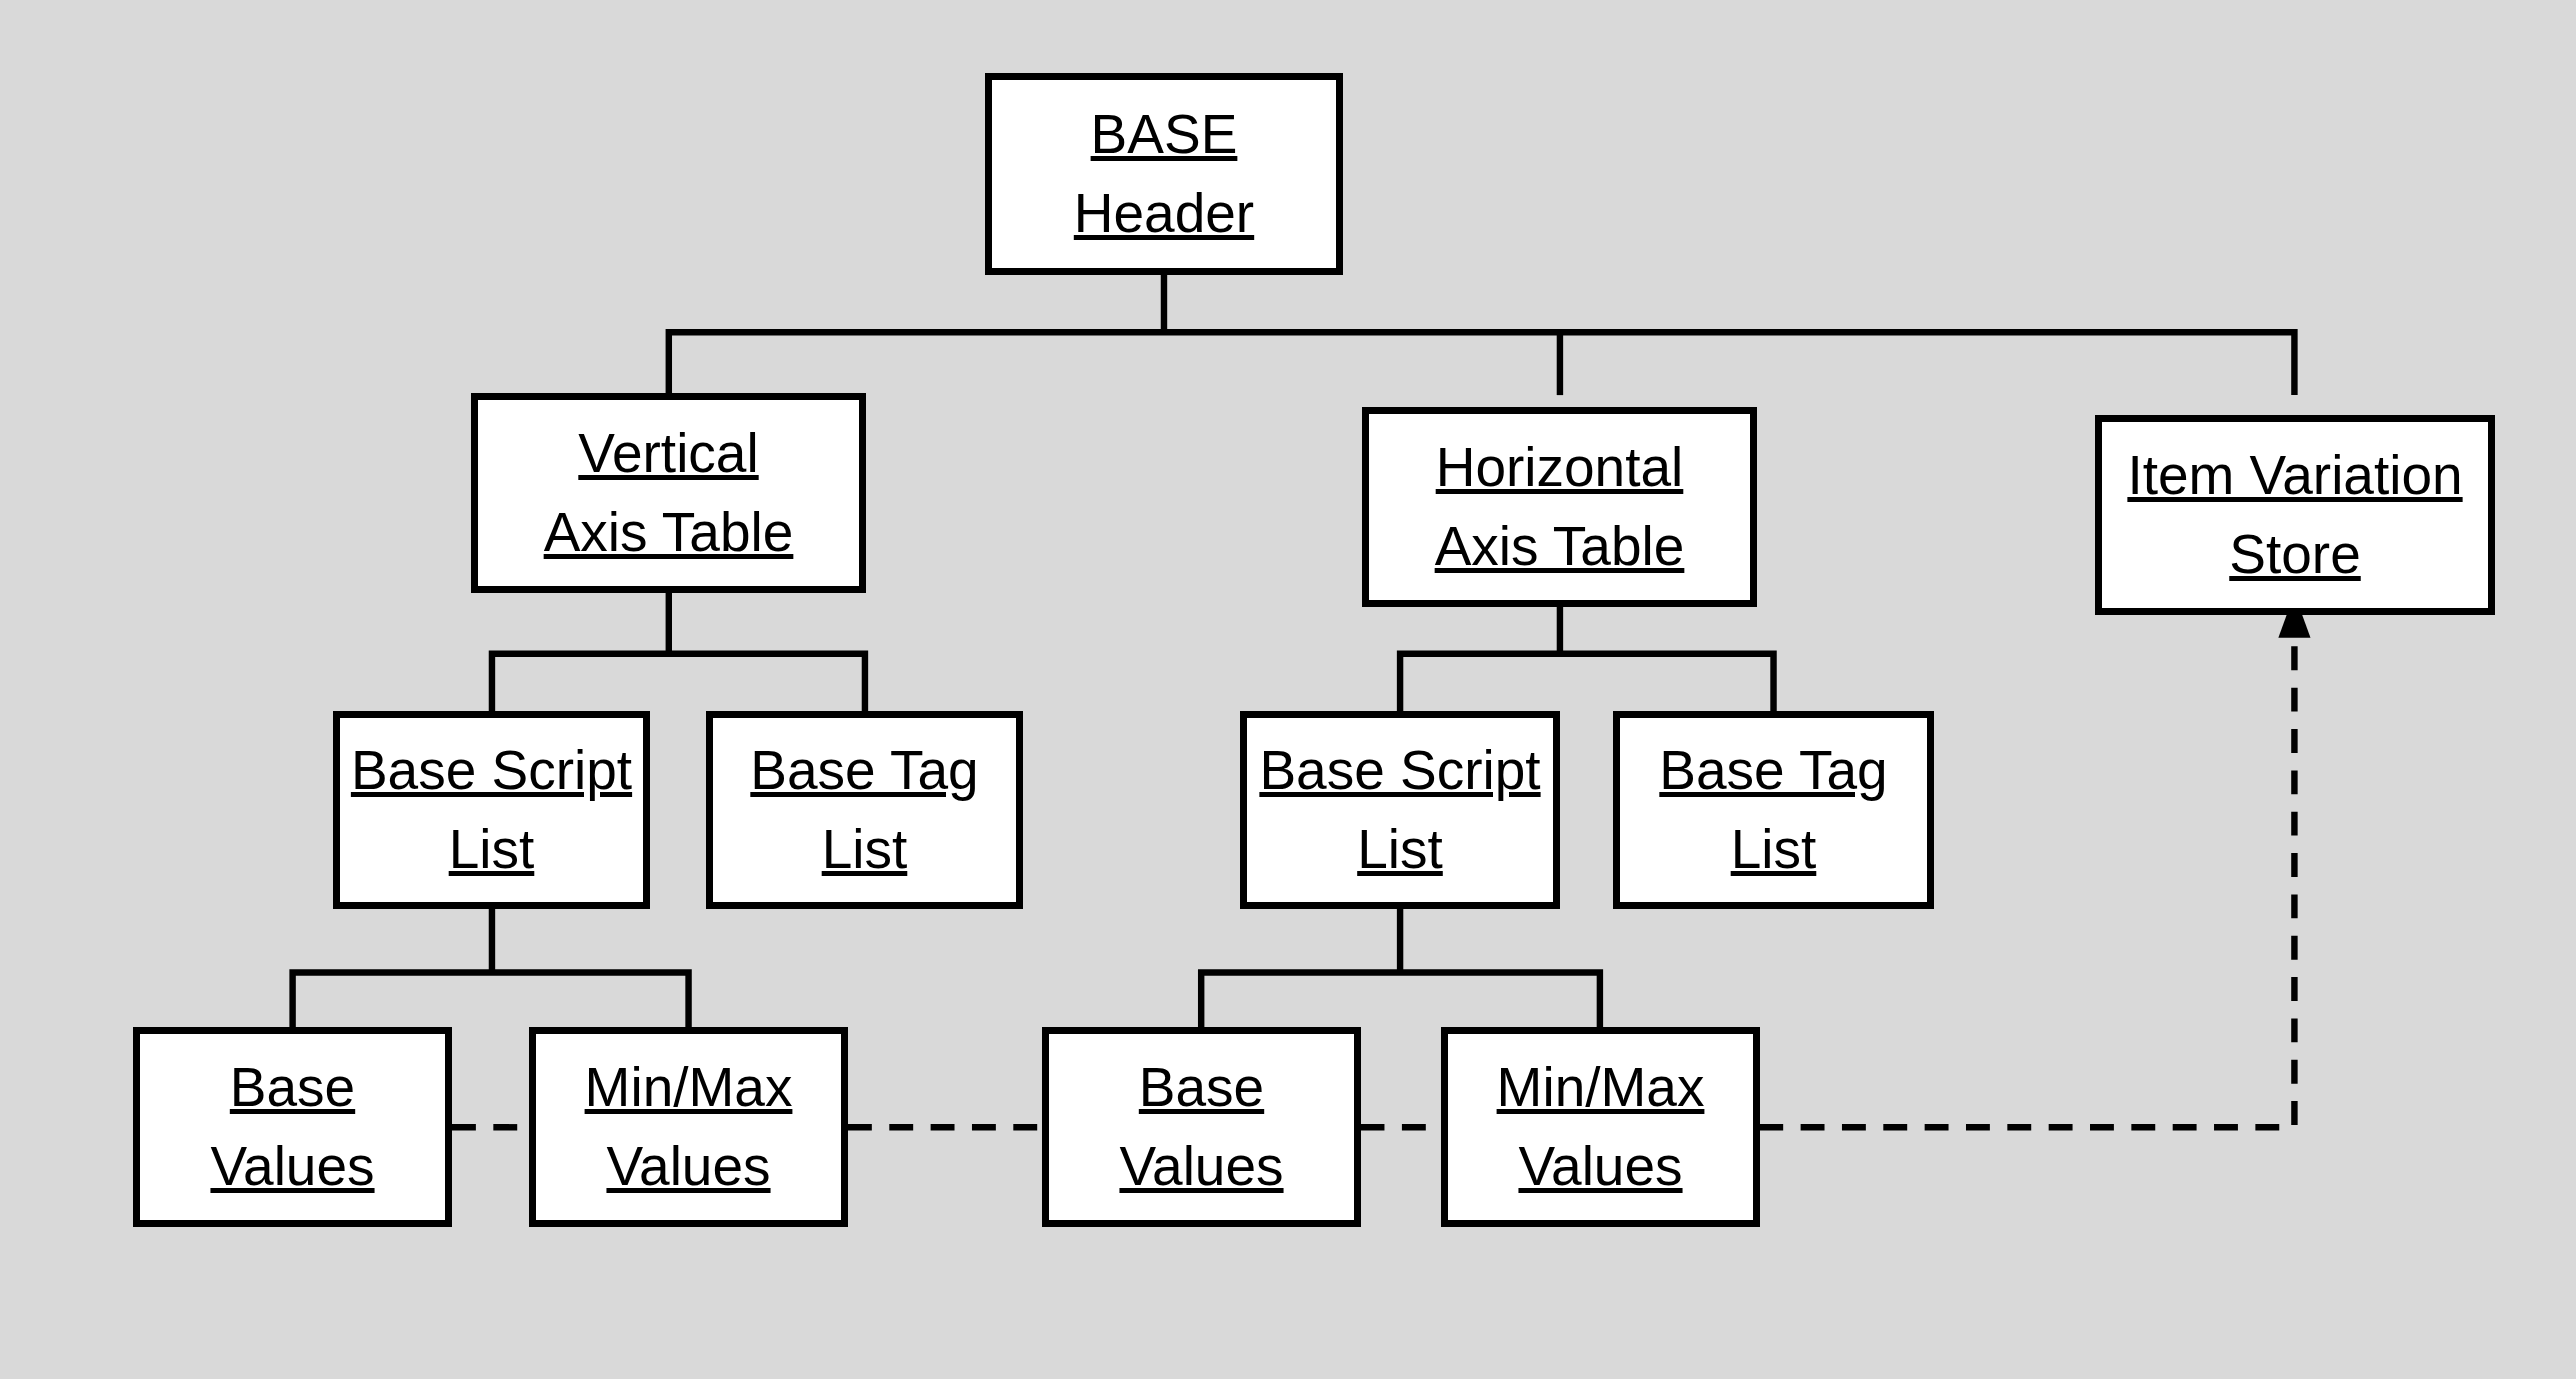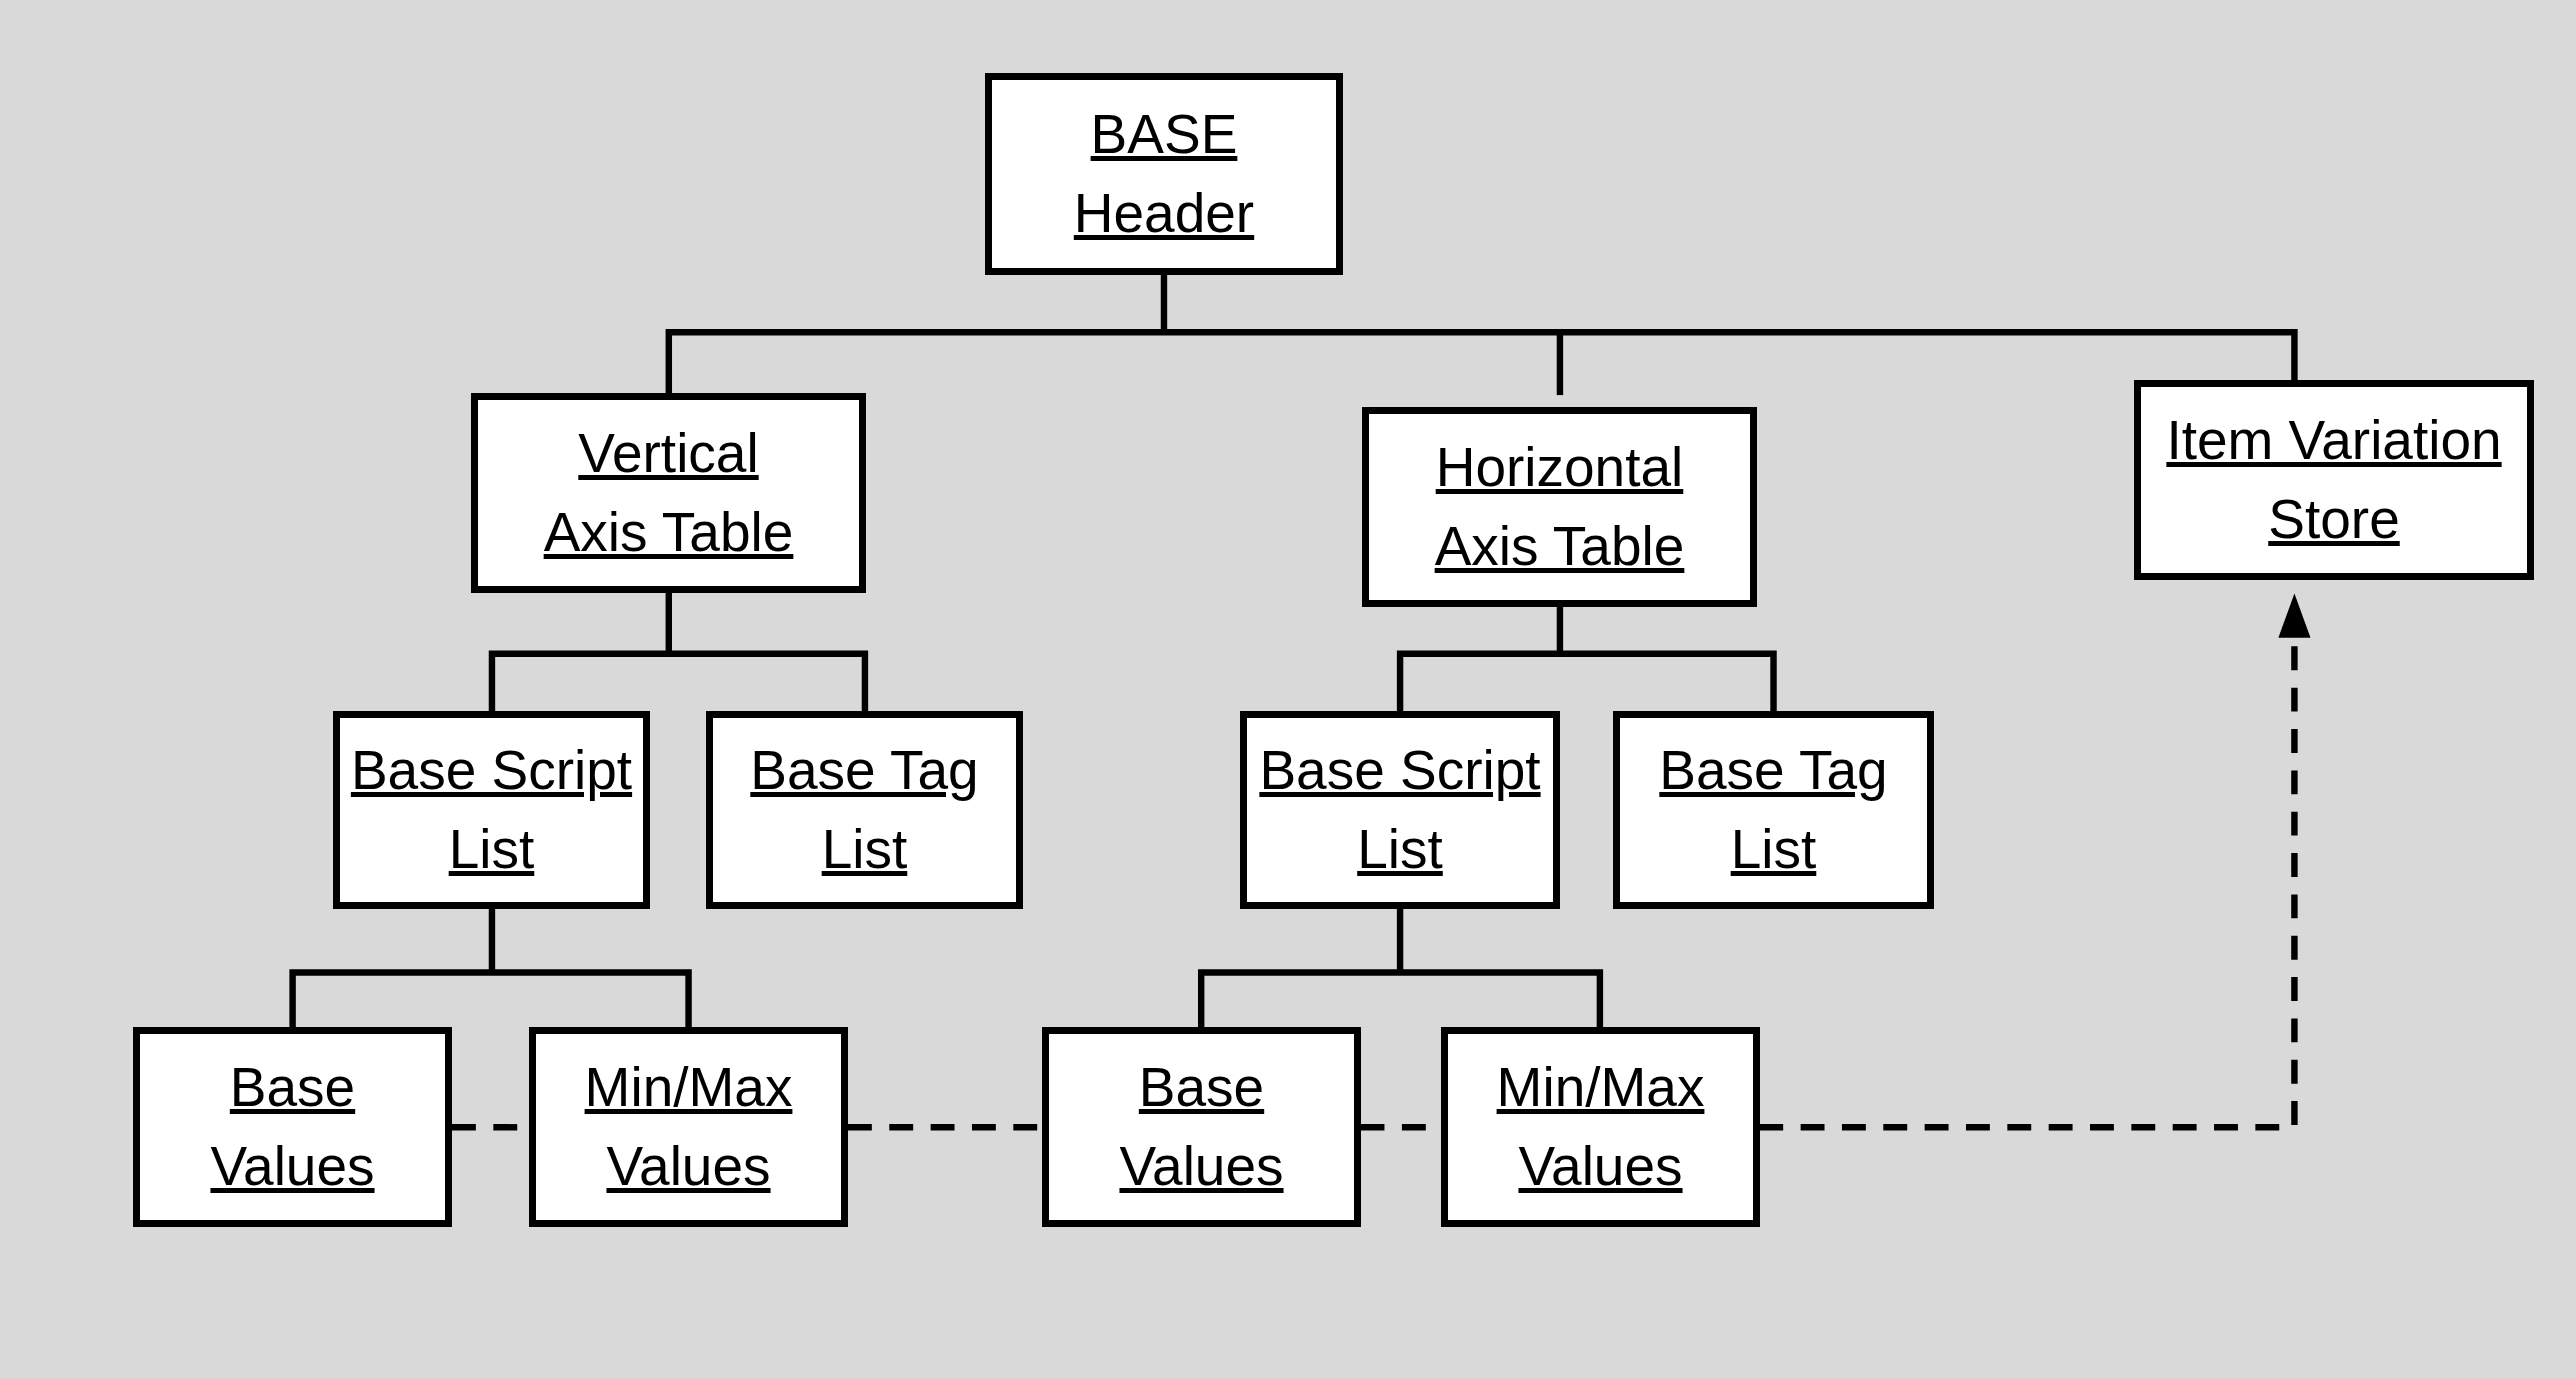--- a/index.html
+++ b/index.html
@@ -93,21 +93,21 @@
 </div>
 
 <div class="node" style="left:471px; top:393px; width:395px; height:200px;">
   <span class="label">Vertical
 Axis Table</span>
 </div>
 <div class="node" style="left:1362px; top:393px; width:395px; height:200px;margin-top:14px;">
   <span class="label">Horizontal
 Axis Table</span>
 </div>
-<div class="node" style="left:2095px; top:380px; width:400px; height:200px;margin-left:39px;">
+<div class="node" style="left:2095px; top:415px; width:400px; height:200px;">
   <span class="label">Item Variation
 Store</span>
 </div>
 
 <div class="node" style="left:333px; top:711px; width:317px; height:198px;">
   <span class="label">Base Script
 List</span>
 </div>
 <div class="node" style="left:706px; top:711px; width:317px; height:198px;">
   <span class="label">Base Tag

